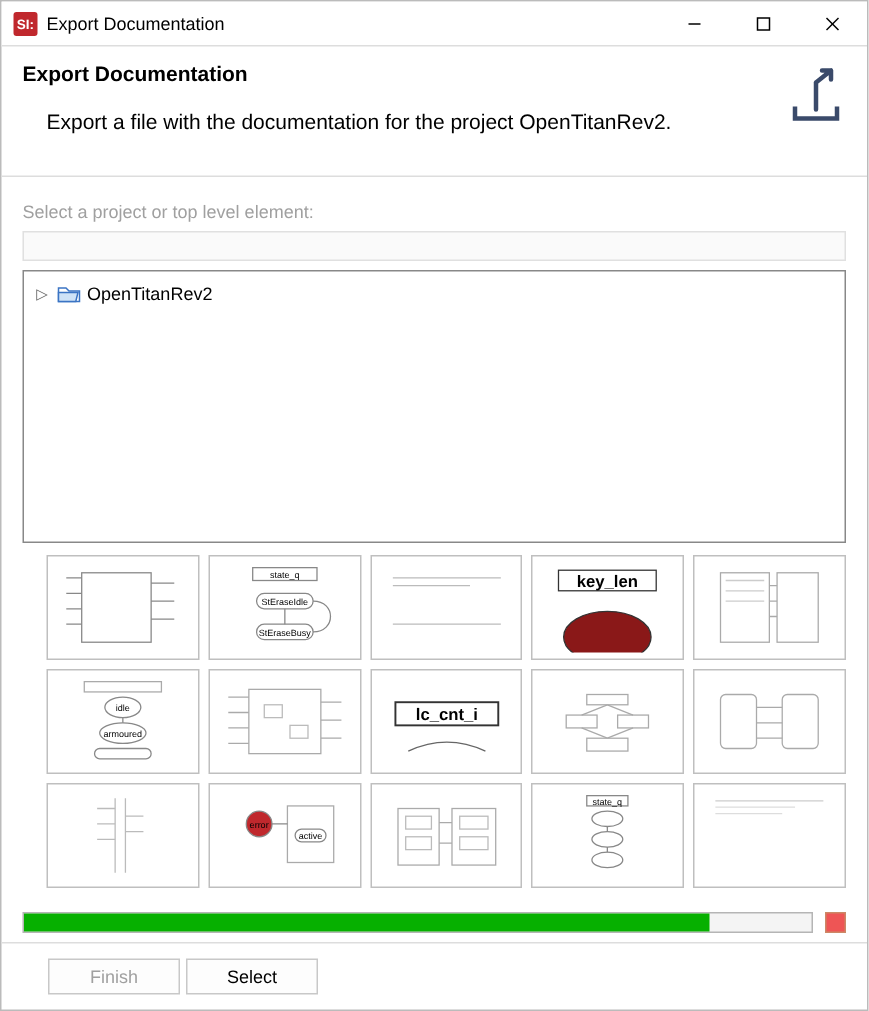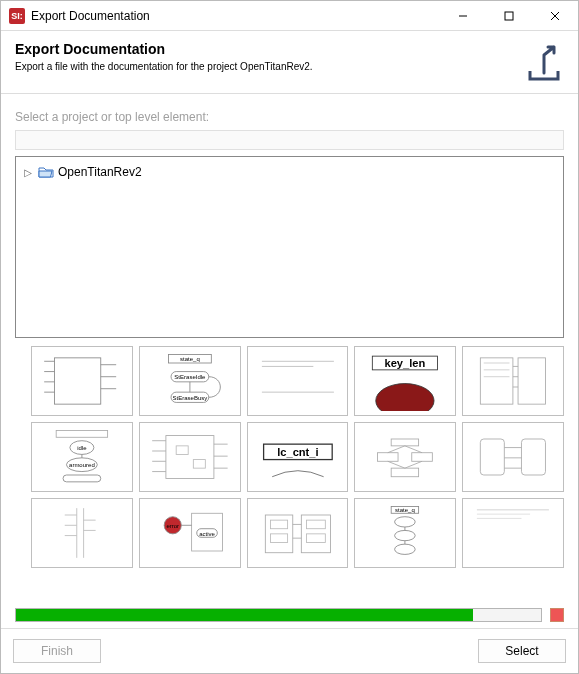--- a/index.html
+++ b/index.html
@@ -47,21 +47,21 @@
 
   
   .header {
     padding: 10px 14px 12px 14px;
     display: flex;
     align-items: flex-start;
     border-bottom: 1px solid #ddd;
   }
   .header .txt { flex: 1; }
   .header h1 { margin: 0 0 4px 0; font-size: 14px; font-weight: 600; }
-  .header p { margin: 0; font-size: 10px; }
+  .header p { margin: 16px; font-size: 14px; }
   .header .big-icon { width: 40px; height: 40px; margin-left: 12px; flex-shrink: 0; }
 
   
   .body {
     flex: 1;
     padding: 16px 14px 8px 14px;
     display: flex;
     flex-direction: column;
     overflow: hidden;
   }
@@ -137,24 +137,24 @@
   }
   .stop-btn {
     width: 14px; height: 14px;
     border: 1px solid #c86;
     background: #e55;
   }
 
   
   .footer {
     border-top: 1px solid #ddd;
-    padding: 10px 12px;
-    display: flex;
-    justify-content: space-between;
-    gap: 16px;
+    padding: 10px 31px;
+    display: flex;
+    justify-content: flex-start;
+    gap: 4px;
   }
   .btn {
     width: 88px;
     height: 24px;
     border: 1px solid #c8c8c8;
     background: #fdfdfd;
     font-size: 12px;
     display: flex;
     align-items: center;
     justify-content: center;

